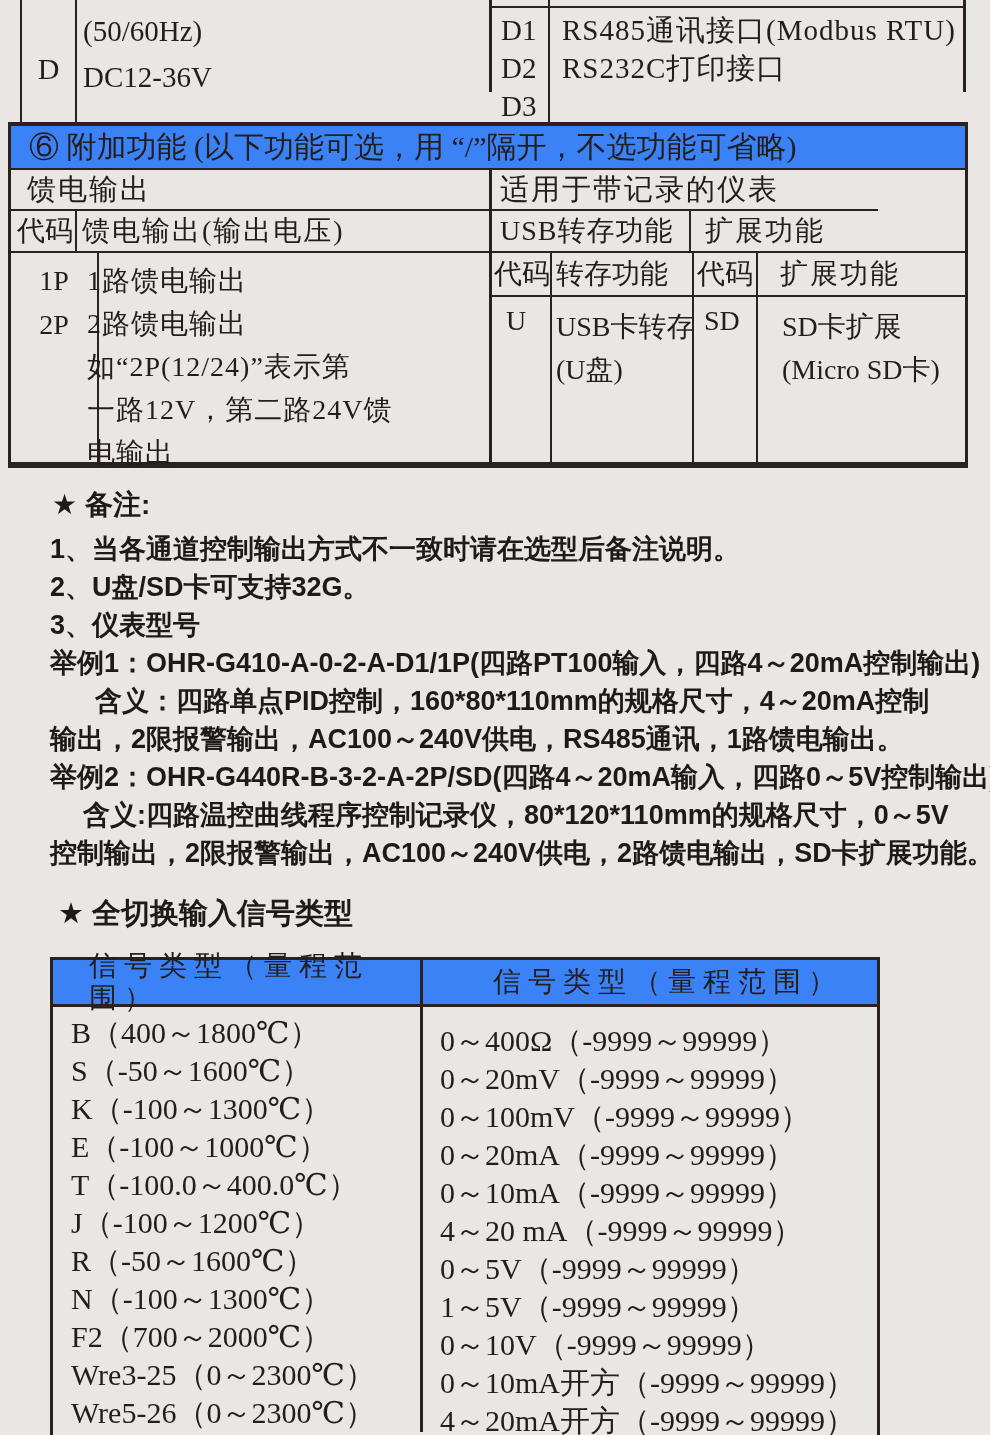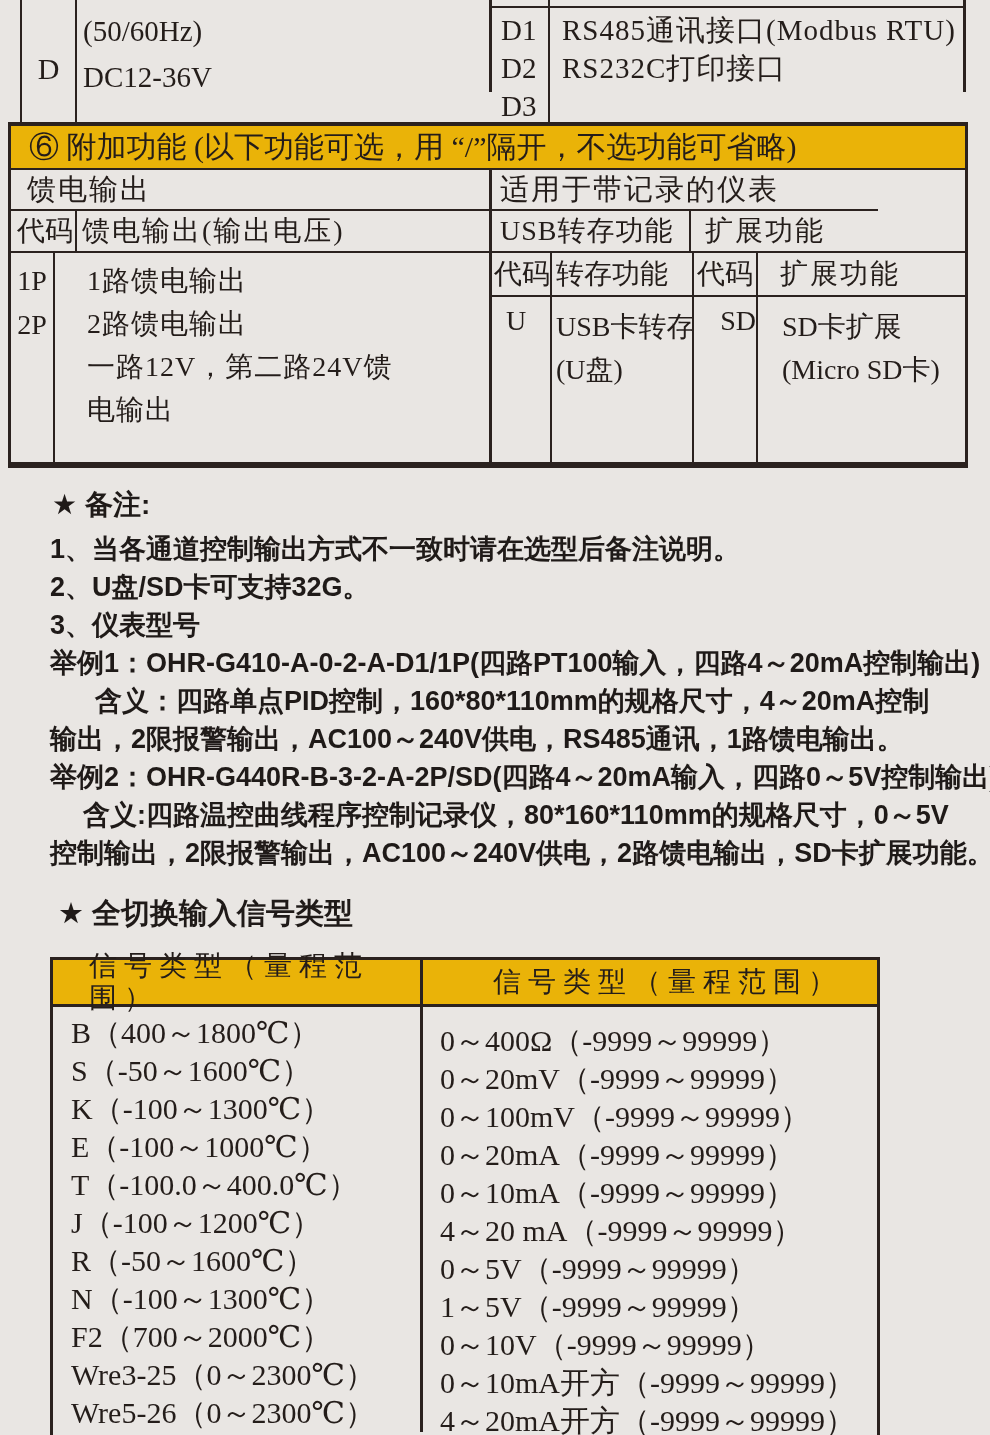--- a/index.html
+++ b/index.html
@@ -7,21 +7,21 @@
   .doc{position:relative;width:990px;height:1435px;background:#e9e6e3;overflow:hidden;
        color:#241d1a;font-family:"Liberation Serif","DejaVu Serif",serif;}
   .abs{position:absolute;}
   .cell{position:absolute;display:flex;align-items:center;font-size:28px;line-height:1.15;}
   .lines{display:block;}
   .lines>div{display:block;}
   .ink{background:#2b221f;}
   .bl2{border-left:2px solid #2b221f;} .bl3{border-left:3px solid #2b221f;}
   .br2{border-right:2px solid #2b221f;} .br3{border-right:3px solid #2b221f;}
   .bb2{border-bottom:2px solid #2b221f;} .bb3{border-bottom:3px solid #2b221f;padding-left:36px;}
-  .lightbg{background:#eab308;}
+  .lightbg{background:#3b82f6;}
   .note{position:absolute;height:36px;display:flex;align-items:center;
         font-family:"Liberation Sans","DejaVu Sans",sans-serif;font-weight:700;
         font-size:27px;color:#1f1a18;white-space:nowrap;}
   .sigrow{white-space:nowrap;}
 </style>
 </head>
 <body>
 
 <div class="doc">
 
@@ -75,30 +75,31 @@
     <div class="cell bb2" style="left:66px;top:85px;width:412px;height:42px;padding-left:5px;font-size:28px;letter-spacing:2px;">
       <span>馈电输出(输出电压)</span>
     </div>
     <div class="cell bb2 bl3" style="left:478px;top:85px;width:200px;height:42px;padding-left:8px;font-size:28px;letter-spacing:1px;">
       <span>USB转存功能</span>
     </div>
     <div class="cell bb2 bl2" style="left:678px;top:85px;width:276px;height:42px;padding-left:14px;font-size:28px;letter-spacing:2px;">
       <span>扩展功能</span>
     </div>
 
-    <div class="cell br2" style="left:0;top:127px;width:44px;height:209px;align-items:flex-start;justify-content:center;padding-top:6px;font-size:28px;">
+    <div class="cell br2" style="left:0;top:127px;width:88px;height:209px;align-items:flex-start;justify-content:center;padding-top:6px;font-size:28px;">
       <div class="lines" style="line-height:44px;text-align:center;">
         <div>1P</div>
         <div>2P</div>
       </div>
     </div>
     <div class="cell" style="left:66px;top:127px;width:412px;height:209px;align-items:flex-start;padding:6px 0 16px 10px;font-size:28px;letter-spacing:1px;">
       <div class="lines" style="line-height:43px;white-space:nowrap;">
         <div>1路馈电输出</div>
         <div>2路馈电输出</div>
+        <div>如“2P(12/24)”表示第</div>
         <div>一路12V，第二路24V馈</div>
         <div>电输出</div>
       </div>
     </div>
 
     <div class="abs bl3" style="left:478px;top:127px;width:476px;height:209px;">
 
       <div class="cell bb2 br2" style="left:0;top:0;width:60px;height:44px;padding-left:2px;font-size:28px;">
         <span>代码</span>
       </div>
@@ -114,21 +115,21 @@
 
       <div class="cell br2" style="left:0;top:44px;width:60px;height:165px;align-items:flex-start;padding:8px 0 0 14px;font-size:28px;">
         <span>U</span>
       </div>
       <div class="cell" style="left:60px;top:44px;width:140px;height:165px;align-items:flex-start;padding:8px 0 0 4px;font-size:28px;">
         <div class="lines" style="line-height:43px;white-space:nowrap;">
           <div>USB卡转存</div>
           <div>(U盘)</div>
         </div>
       </div>
-      <div class="cell bl2 br2" style="left:200px;top:44px;width:66px;height:165px;align-items:flex-start;padding:8px 0 0 10px;font-size:28px;justify-content:flex-end;">
+      <div class="cell bl2 br2" style="left:200px;top:44px;width:66px;height:165px;align-items:flex-start;padding:8px 0 0 10px;font-size:28px;">
         <span>SD</span>
       </div>
       <div class="cell" style="left:266px;top:44px;width:210px;height:165px;align-items:flex-start;padding:8px 0 0 24px;font-size:28px;">
         <div class="lines" style="line-height:43px;white-space:nowrap;">
           <div>SD卡扩展</div>
           <div>(Micro SD卡)</div>
         </div>
       </div>
     </div>
   </div>
@@ -136,21 +137,21 @@
   <div class="note" style="left:52px;top:487px;font-size:28px;">
     <span>★ 备注:</span>
   </div>
   <div class="note" style="left:50px;top:531px;">1、当各通道控制输出方式不一致时请在选型后备注说明。</div>
   <div class="note" style="left:50px;top:569px;">2、U盘/SD卡可支持32G。</div>
   <div class="note" style="left:50px;top:607px;">3、仪表型号</div>
   <div class="note" style="left:50px;top:645px;">举例1：OHR-G410-A-0-2-A-D1/1P(四路PT100输入，四路4～20mA控制输出)</div>
   <div class="note" style="left:95px;top:683px;">含义：四路单点PID控制，160*80*110mm的规格尺寸，4～20mA控制</div>
   <div class="note" style="left:50px;top:721px;">输出，2限报警输出，AC100～240V供电，RS485通讯，1路馈电输出。</div>
   <div class="note" style="left:50px;top:759px;">举例2：OHR-G440R-B-3-2-A-2P/SD(四路4～20mA输入，四路0～5V控制输出)</div>
-  <div class="note" style="left:83px;top:797px;">含义:四路温控曲线程序控制记录仪，80*160*110mm的规格尺寸，0～5V</div>
+  <div class="note" style="left:83px;top:797px;">含义:四路温控曲线程序控制记录仪，80*120*110mm的规格尺寸，0～5V</div>
   <div class="note" style="left:50px;top:835px;">控制输出，2限报警输出，AC100～240V供电，2路馈电输出，SD卡扩展功能。</div>
   <div class="note" style="left:58px;top:896px;font-size:29px;">★ 全切换输入信号类型</div>
 
   <div class="abs" style="left:50px;top:957px;width:830px;height:478px;border:3px solid #2b221f;border-bottom:none;">
 
     <div class="cell bb3 lightbg" style="left:0;top:0;width:367px;height:47px;justify-content:center;font-size:28px;letter-spacing:7px;">
       <span>信号类型（量程范围）</span>
     </div>
     <div class="cell bb3 lightbg" style="left:370px;top:0;width:454px;height:47px;justify-content:center;font-size:28px;letter-spacing:7px;">
       <span>信号类型（量程范围）</span>

